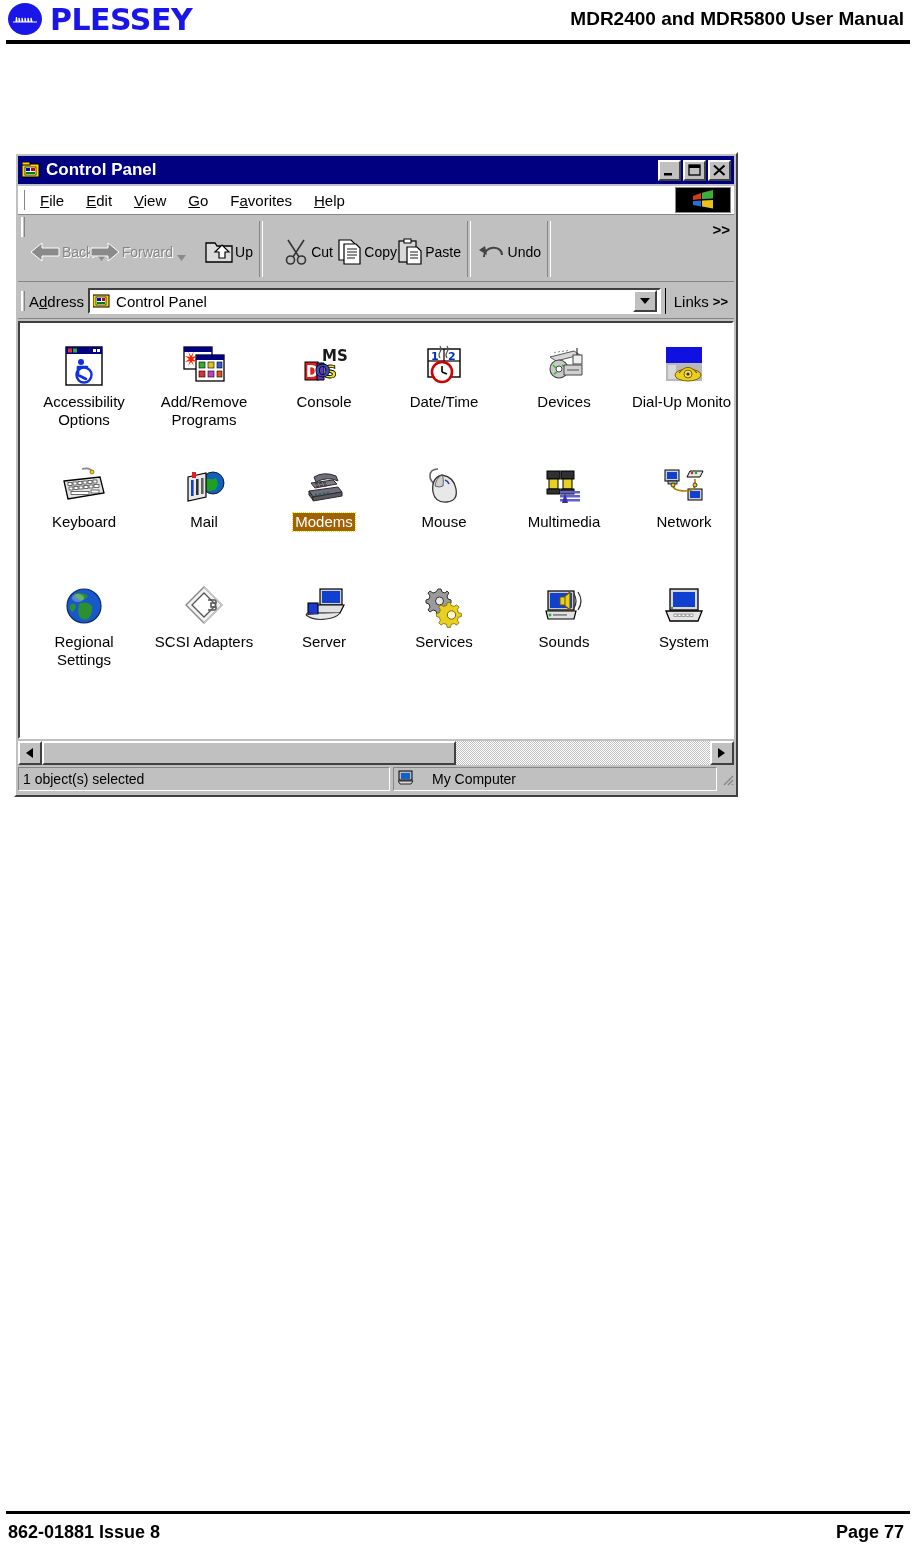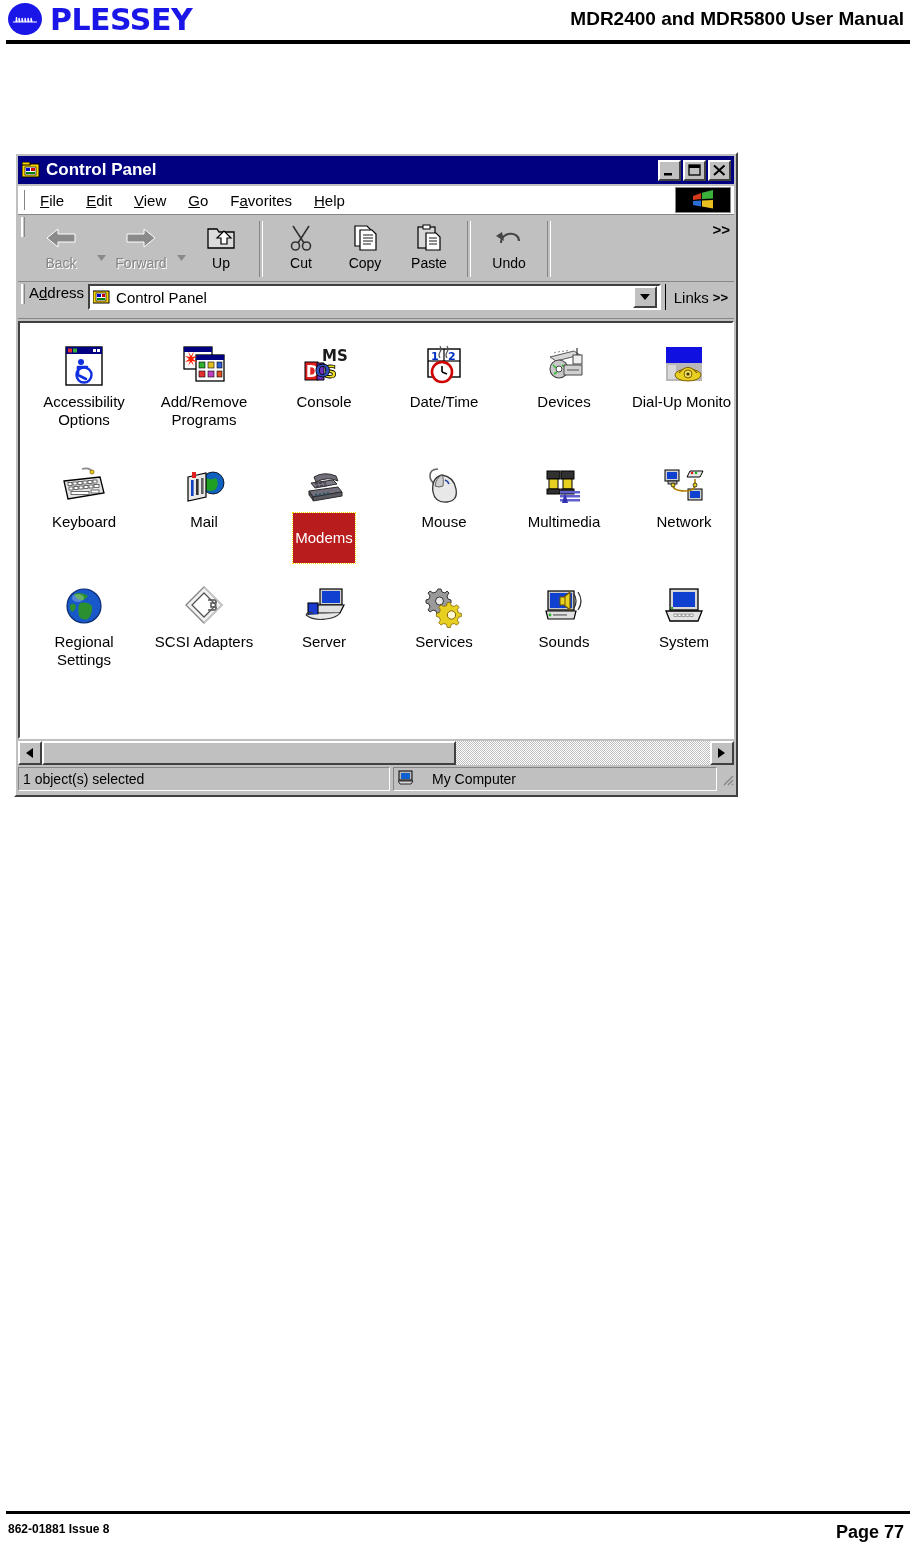--- a/index.html
+++ b/index.html
@@ -96,42 +96,42 @@
     display:flex;align-items:center;justify-content:center;
   }
 
   
   .toolbar{
     height:64px;margin:2px 2px 0 2px;background:#c0c0c0;
     display:flex;align-items:stretch;position:relative;
     border-bottom:1px solid #868686;
   }
   .tool-btn{
-    width:64px;display:flex;flex-direction:column;align-items:center;
-    justify-content:flex-start;padding-top:5px;box-sizing:border-box;
+    width:64px;display:flex;align-items:center;
+    justify-content:flex-end;padding-top:5px;box-sizing:border-box;
   }
   .tool-btn .ic{height:32px;display:flex;align-items:center;justify-content:center;}
   .tool-btn .lb{font-size:14px;color:#000;margin-top:1px;}
   .tool-btn.disabled .lb{color:#868686;text-shadow:1px 1px 0 #ffffff;}
   .tool-drop{
     width:16px;display:flex;align-items:center;justify-content:center;
     padding-top:18px;box-sizing:border-box;
   }
   .tool-sep{
     width:2px;margin:4px 6px;
     border-left:1px solid #868686;border-right:1px solid #fff;
   }
   .chev{
     position:absolute;right:4px;top:4px;font-size:15px;font-weight:bold;color:#000;
   }
 
   
   .addressbar{
     height:34px;margin:2px 2px 0 2px;background:#c0c0c0;
-    display:flex;align-items:flex-start;position:relative;
+    display:flex;align-items:center;position:relative;
     border-bottom:1px solid #868686;
   }
   .addr-label{font-size:15px;color:#000;margin-right:4px;}
   .addr-field{
     flex:1 1 auto;height:26px;background:#fff;
     border-top:2px solid #404040;border-left:2px solid #404040;
     border-right:2px solid #fff;border-bottom:2px solid #fff;
     display:flex;align-items:center;box-sizing:border-box;
     margin-right:0;
   }
@@ -165,22 +165,22 @@
     display:flex;flex-direction:column;align-items:center;
     padding-top:6px;height:120px;box-sizing:border-box;
   }
   .cp-glyph{height:52px;display:flex;align-items:flex-end;justify-content:center;text-align:right;}
   .cp-label{
     font-size:15px;color:#000;text-align:center;line-height:1.18;
     margin-top:4px;max-width:114px;
     font-family:"Liberation Sans", sans-serif;
   }
   .cp-item.selected .cp-label{
-    background:#b91c1c;color:#ffffff;outline:1px dotted #ffe000;
-    padding:16px 2px;
+    background:#a16207;color:#ffffff;outline:1px dotted #ffe000;
+    padding:0 2px;
   }
   .cp-item.selected .cp-glyph{filter:saturate(0.45) brightness(0.82) hue-rotate(200deg);}
 
   
   .hscroll{
     margin:0 2px;height:24px;background:#c0c0c0;display:flex;align-items:stretch;
   }
   .sb-btn{
     width:24px;background:#c0c0c0;
     border-top:2px solid #fff;border-left:2px solid #fff;
@@ -212,21 +212,21 @@
   .status-pane.p2{flex:1 1 auto;gap:18px;}
   .grip-corner{
     width:14px;position:relative;flex:0 0 auto;
   }
 
   
   .footer-rule{
     position:absolute;left:6px;top:1511px;width:904px;height:3px;background:#000;
   }
   .footer-left{
-    position:absolute;left:8px;top:1522px;font-size:12px;font-weight:bold;color:#000;
+    position:absolute;left:8px;top:1522px;font-size:18px;font-weight:bold;color:#000;
   }
   .footer-right{
     position:absolute;right:14px;top:1522px;font-size:18px;font-weight:bold;color:#000;
   }
 </style>
 </head>
 <body>
 
 <div class="page-header">
   <div class="logo-wrap">

